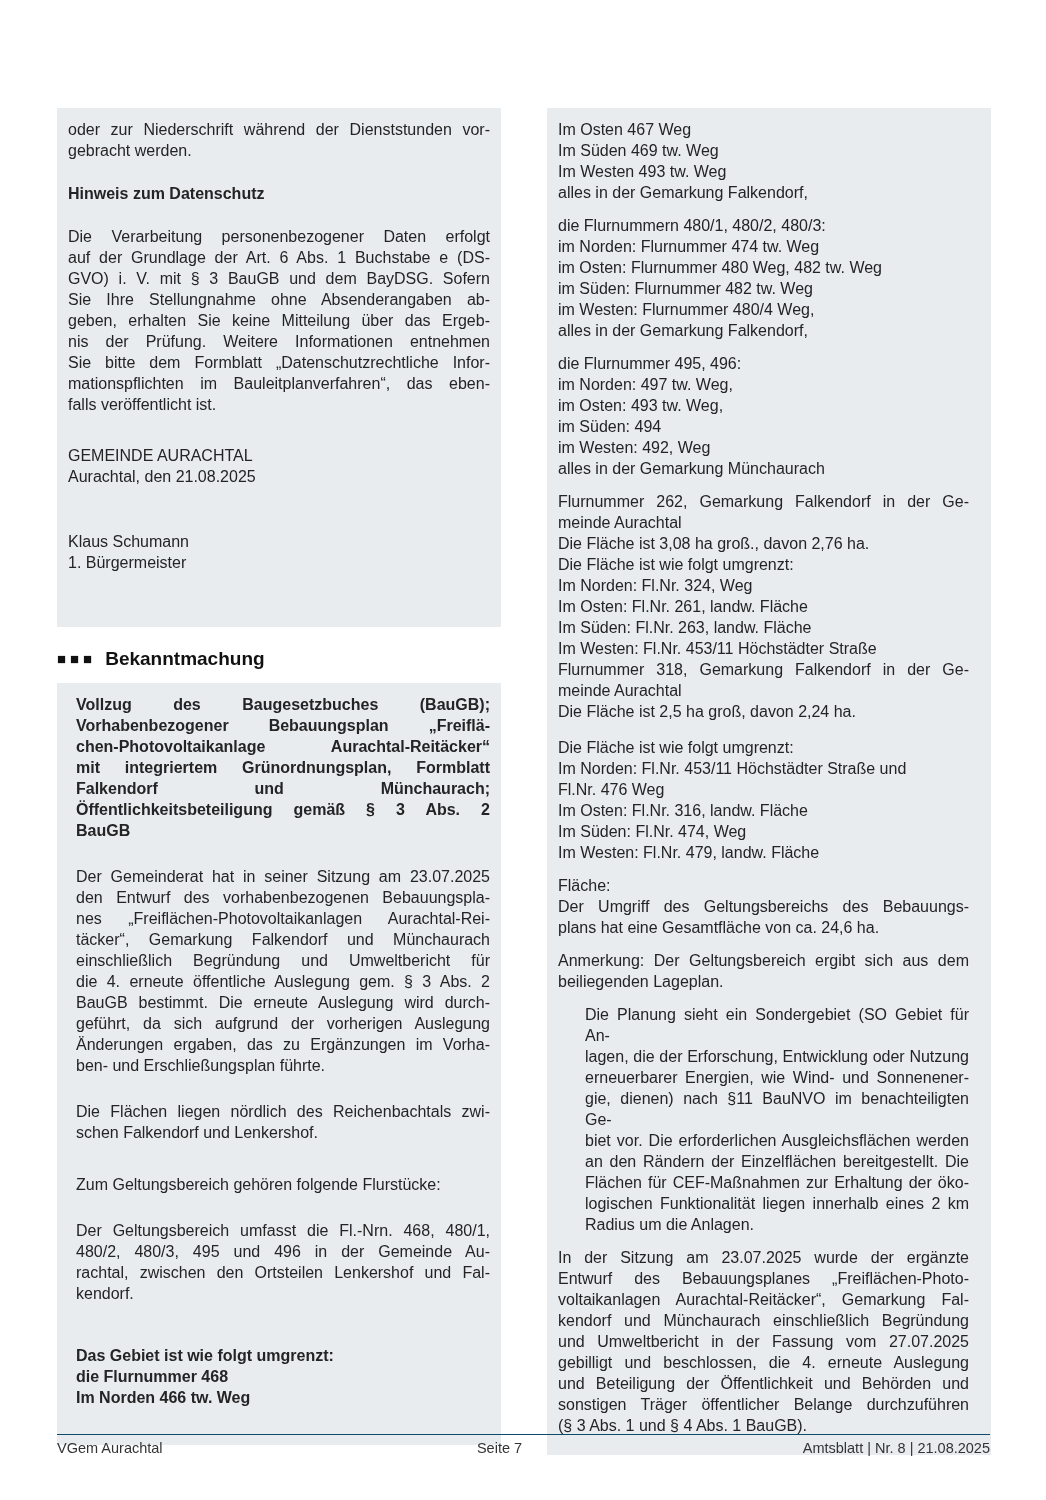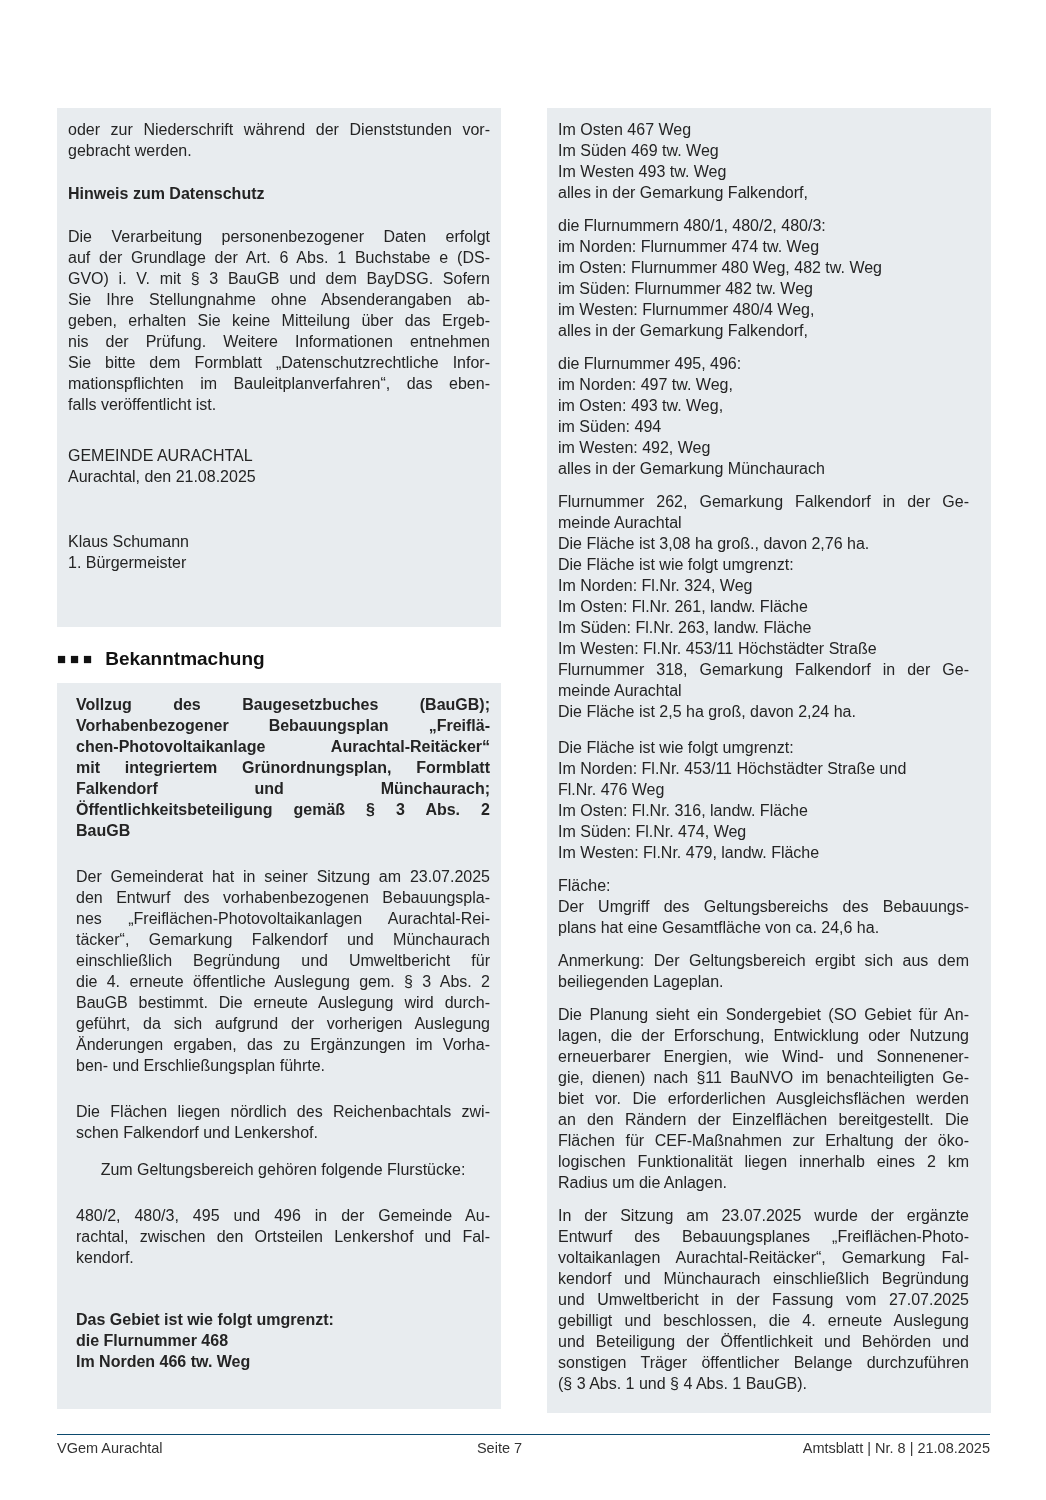--- a/index.html
+++ b/index.html
@@ -121,24 +121,25 @@
           <div class="line jl">die 4. erneute öffentliche Auslegung gem. § 3 Abs. 2</div>
           <div class="line jl">BauGB bestimmt. Die erneute Auslegung wird durch-</div>
           <div class="line jl">geführt, da sich aufgrund der vorherigen Auslegung</div>
           <div class="line jl">Änderungen ergaben, das zu Ergänzungen im Vorha-</div>
           <div class="line">ben- und Erschließungsplan führte.</div>
         </div>
         <div class="blk" style="margin-top: 25px;">
           <div class="line jl">Die Flächen liegen nördlich des Reichenbachtals zwi-</div>
           <div class="line">schen Falkendorf und Lenkershof.</div>
         </div>
-        <div class="blk" style="margin-top: 16px; text-align: center;">
+        <div class="blk" style="margin-top: 31px;">
           <div class="line">Zum Geltungsbereich gehören folgende Flurstücke:</div>
         </div>
         <div class="blk" style="margin-top: 25px;">
+          <div class="line jl">Der Geltungsbereich umfasst die Fl.-Nrn. 468, 480/1,</div>
           <div class="line jl">480/2, 480/3, 495 und 496 in der Gemeinde Au-</div>
           <div class="line jl">rachtal, zwischen den Ortsteilen Lenkershof und Fal-</div>
           <div class="line">kendorf.</div>
         </div>
         <div class="blk" style="margin-top: 41px; font-weight: bold;">
           <div class="line">Das Gebiet ist wie folgt umgrenzt:</div>
           <div class="line">die Flurnummer 468</div>
           <div class="line">Im Norden 466 tw. Weg</div>
         </div>
       </div>
@@ -200,21 +201,21 @@
           <div class="line">Fläche:</div>
         </div>
         <div class="blk" style="margin-top: 0px;">
           <div class="line jl">Der Umgriff des Geltungsbereichs des Bebauungs-</div>
           <div class="line">plans hat eine Gesamtfläche von ca. 24,6 ha.</div>
         </div>
         <div class="blk" style="margin-top: 12px;">
           <div class="line jl">Anmerkung: Der Geltungsbereich ergibt sich aus dem</div>
           <div class="line">beiliegenden Lageplan.</div>
         </div>
-        <div class="blk" style="margin-top: 12px;">
+        <div class="blk" style="margin-top: 12px; margin-left: 27px;">
           <div class="line jl">Die Planung sieht ein Sondergebiet (SO Gebiet für An-</div>
           <div class="line jl">lagen, die der Erforschung, Entwicklung oder Nutzung</div>
           <div class="line jl">erneuerbarer Energien, wie Wind- und Sonnenener-</div>
           <div class="line jl">gie, dienen) nach §11 BauNVO im benachteiligten Ge-</div>
           <div class="line jl">biet vor. Die erforderlichen Ausgleichsflächen werden</div>
           <div class="line jl">an den Rändern der Einzelflächen bereitgestellt. Die</div>
           <div class="line jl">Flächen für CEF-Maßnahmen zur Erhaltung der öko-</div>
           <div class="line jl">logischen Funktionalität liegen innerhalb eines 2 km</div>
           <div class="line">Radius um die Anlagen.</div>
         </div>

